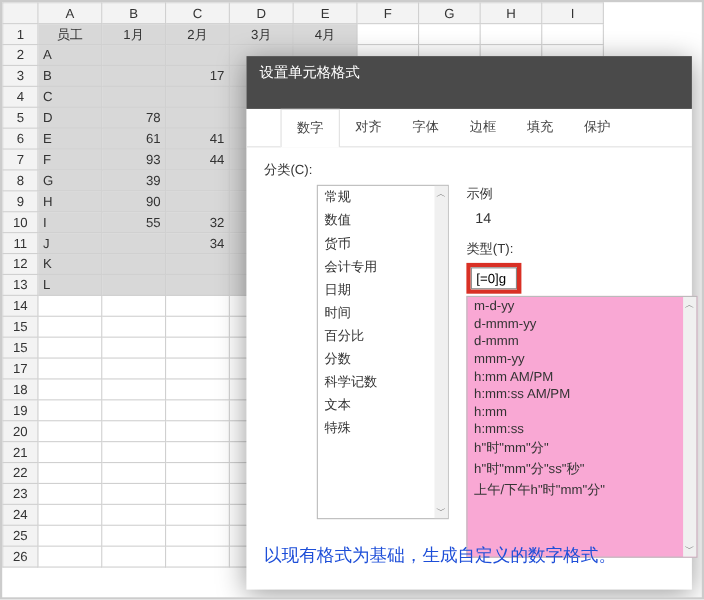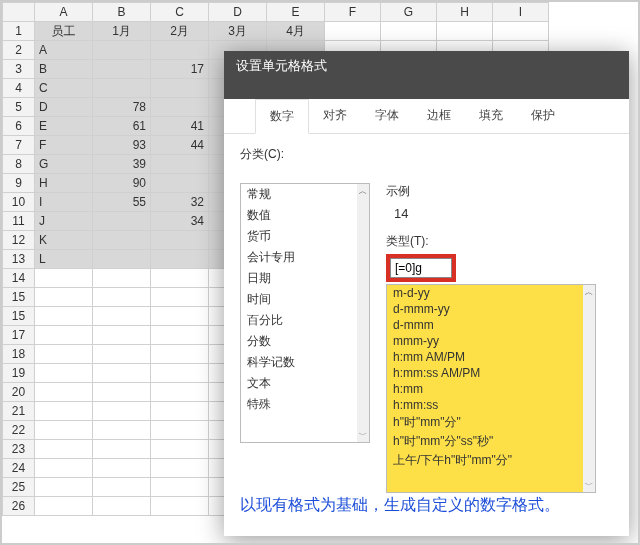--- a/index.html
+++ b/index.html
@@ -19,36 +19,36 @@
   .sheet td.tcenter { text-align: center; }
 
   
   .dialog { position: absolute; left: 222px; top: 49px; width: 405px; height: 485px; background: #fff; box-shadow: 0 4px 24px rgba(0,0,0,0.4); }
   .dlg-title { background: #4a4a4a; color: #fff; height: 48px; line-height: 30px; font-size: 13px; padding: 0 12px; }
   .tabs { display: flex; border-bottom: 1px solid #e0e0e0; padding-left: 31px; }
   .tab { padding: 8px 14px; font-size: 12px; color: #444; cursor: pointer; }
   .tab.active { border: 1px solid #e0e0e0; border-bottom: 1px solid #fff; margin-bottom: -1px; background: #fff; }
   .body { padding: 12px 16px; font-size: 12px; color: #333; }
 
-  .cat-label { margin-bottom: 20px; }
+  .cat-label { margin-bottom: 5px; }
   .cols { display: flex; gap: 16px; }
-  .cat-listwrap { width: 130px; height: 260px; border: 1px solid #bbb; position: relative; background: #fff; }
+  .cat-listwrap { width: 130px; height: 304px; border: 1px solid #bbb; position: relative; background: #fff; margin-left: 48px; }
   .cat-list { width: 118px; height: 100%; overflow: hidden; }
   .cat-list .item { padding: 2px 6px; font-size: 12px; cursor: default; }
   .cat-list .item.sel { background: #0a63c7; color: #fff; }
   .scroll { position: absolute; right: 0; top: 0; width: 12px; height: 100%; background: #f0f0f0; display: flex; flex-direction: column; align-items: center; justify-content: space-between; font-size: 9px; color: #666; }
   .scroll .arrow { height: 14px; line-height: 14px; cursor: pointer; }
 
   .rightpane { flex: 1; }
   .sample-label { margin-bottom: 4px; }
   .sample-val { padding: 2px 8px 12px 8px; font-size: 13px; }
   .type-label { margin-bottom: 4px; }
-  .type-input-wrap { border: 4px solid #d93025; width: 70px; display: inline-block; margin-bottom: 2px; }
+  .type-input-wrap { border: 4px solid #d93025; width: 50px; display: inline-block; margin-bottom: 2px; }
   .type-input { width: 100%; font-size: 12px; padding: 2px 4px; border: 1px solid #888; }
-  .fmt-listwrap { width: 210px; height: 209px; border: 1px solid #bbb; background: #fde047; position: relative; }
+  .fmt-listwrap { width: 210px; height: 238px; border: 1px solid #bbb; background: #f9a8d4; position: relative; }
   .fmt-list { width: 198px; height: 100%; overflow: hidden; }
   .fmt-list .item { padding: 1px 6px; font-size: 12px; cursor: default; white-space: nowrap; }
 
   .hint { position: absolute; left: 16px; bottom: 20px; font-size: 16px; color: #1d4ed8; }
 </style>
 </head>
 <body>
 
 <div class="sheet">
   <table id="grid">

